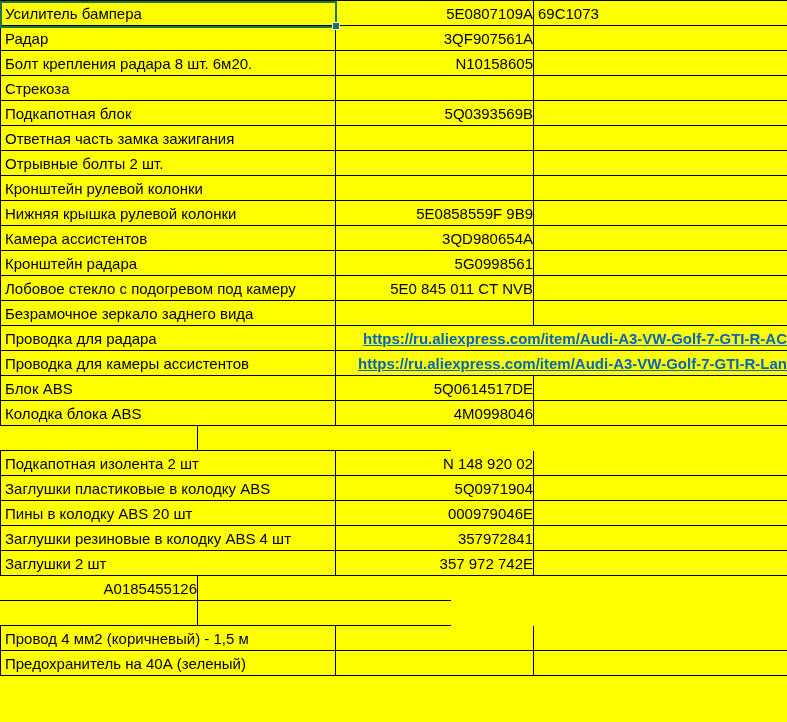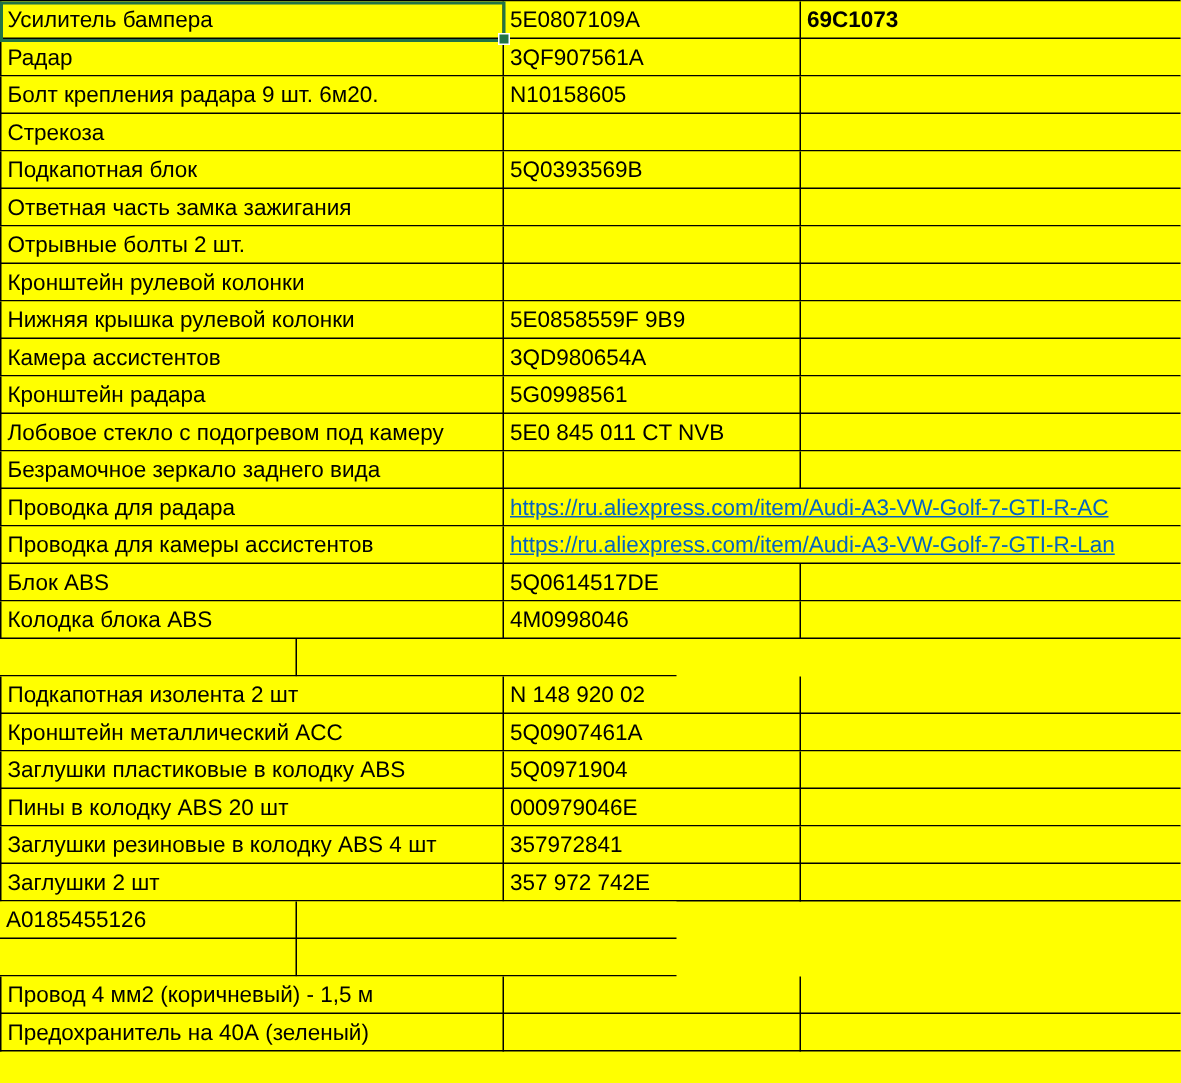--- a/index.html
+++ b/index.html
@@ -22,26 +22,26 @@
     display: flex;
     align-items: center;
     padding-left: 4px;
     font-size: 15px;
     line-height: 23px;
     color: #000;
     white-space: nowrap;
     overflow: visible;
   }
   .col-a { width: 336px; border-left: 1px solid #000; }
-  .col-b { width: 198px; }
+  .col-b { width: 198px; justify-content: flex-end; }
   .col-c { width: 253px; border-right: 0; }
-  .col-b.spans { width: 451px; border-right: 0; }
+  .col-b.spans { width: 451px; border-right: 0; font-weight: bold; }
   .txt { display: inline-block; }
   .link { color: #0563C1; text-decoration: underline; }
-  .bold { font-weight: bold; }
+  .bold { font-weight: normal; }
   .selection {
     position: absolute; left: 0; top: 0;
     width: 337px; height: 27px;
     border: 2px solid #217346;
     pointer-events: none;
     z-index: 5;
   }
   .fill-handle {
     position: absolute; left: 332px; top: 21px;
     width: 8px; height: 8px;
@@ -73,21 +73,21 @@
     </div>
     <div class="cell col-b">
       <span class="txt">3QF907561A</span>
     </div>
     <div class="cell col-c">
       <span class="txt"></span>
     </div>
   </div>
     <div class="row">
     <div class="cell col-a">
-      <span class="txt">Болт крепления радара 9 шт. 6м20.</span>
+      <span class="txt">Болт крепления радара 8 шт. 6м20.</span>
     </div>
     <div class="cell col-b">
       <span class="txt">N10158605</span>
     </div>
     <div class="cell col-c">
       <span class="txt"></span>
     </div>
   </div>
     <div class="row">
     <div class="cell col-a">
@@ -253,31 +253,20 @@
     </div>
     <div class="cell col-b">
       <span class="txt">N 148 920 02</span>
     </div>
     <div class="cell col-c">
       <span class="txt"></span>
     </div>
   </div>
     <div class="row">
     <div class="cell col-a">
-      <span class="txt">Кронштейн металлический ACC</span>
-    </div>
-    <div class="cell col-b">
-      <span class="txt">5Q0907461A</span>
-    </div>
-    <div class="cell col-c">
-      <span class="txt"></span>
-    </div>
-  </div>
-    <div class="row">
-    <div class="cell col-a">
       <span class="txt">Заглушки пластиковые в колодку ABS</span>
     </div>
     <div class="cell col-b">
       <span class="txt">5Q0971904</span>
     </div>
     <div class="cell col-c">
       <span class="txt"></span>
     </div>
   </div>
     <div class="row">

